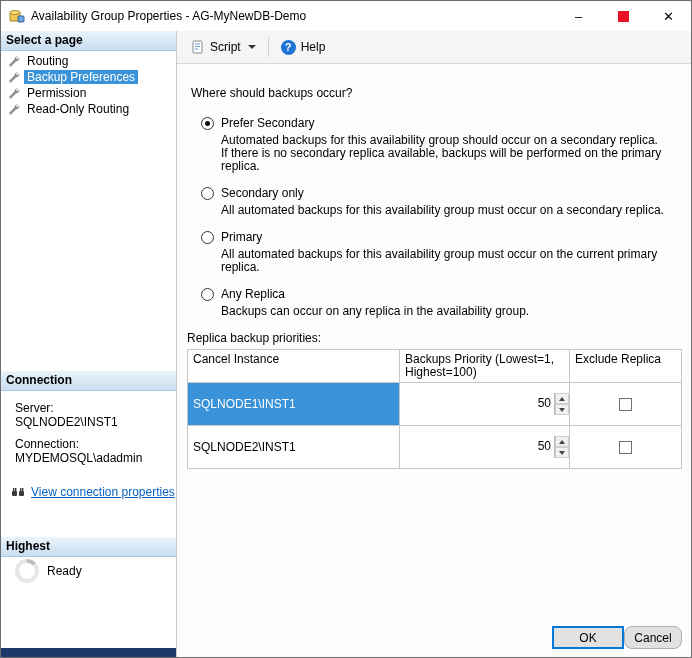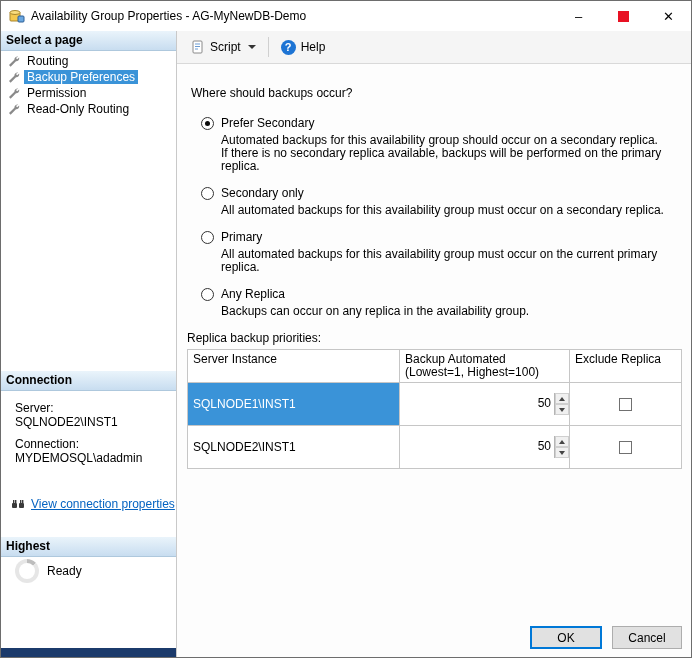--- a/index.html
+++ b/index.html
@@ -24,21 +24,21 @@
   .section-header { position:absolute; left:0; width:100%; height:20px; line-height:19px; padding-left:5px;
     font-weight:bold; background:linear-gradient(#eaf4fb,#c8ddf0); border-bottom:1px solid #aec8dd; }
   .pages { position:absolute; top:22px; left:0; width:100%; }
   .page-item { display:flex; align-items:center; height:16px; padding-left:6px; cursor:default; }
   .page-icon { width:13px; height:13px; margin-right:4px; flex:0 0 auto; }
   .page-label { padding:0 3px; white-space:nowrap; }
   .page-label.selected { background:var(--selection); color:#fff; }
   .conn-block { position:absolute; top:362px; left:14px; width:150px; line-height:14px; }
   .conn-label { margin-top:8px; }
   .conn-value { }
-  .link-row { position:absolute; top:466px; left:10px; display:flex; align-items:center; }
+  .link-row { position:absolute; top:454px; left:10px; display:flex; align-items:center; }
   .link-icon { width:15px; height:13px; margin-right:5px; }
   .link { color:var(--link); text-decoration:underline; cursor:pointer; }
   .ready-row { position:absolute; top:528px; left:14px; display:flex; align-items:center; }
   .spinner { width:24px; height:24px; border-radius:50%;
     background:conic-gradient(#bdbdbd 0 45deg, #e6e6e6 45deg 360deg); position:relative; margin-right:8px; }
   .spinner::after { content:""; position:absolute; inset:4px; border-radius:50%; background:#fff; }
   .bottom-strip { position:absolute; left:0; bottom:0; width:100%; height:9px; background:var(--strip); }
 
   
   .toolbar { height:33px; display:flex; align-items:center; padding-left:8px; background:#f5f5f5; border-bottom:1px solid #d9d9d9; flex:0 0 auto; }
@@ -71,25 +71,25 @@
   .numctl { display:flex; align-items:stretch; height:22px; }
   .numval { flex:1; text-align:right; padding:3px 3px 0 0; }
   .spinbox { width:15px; display:flex; flex-direction:column; border-left:1px solid #b5b5b5; }
   .spin-btn { flex:1; background:#f0f0f0; border:1px solid #cfcfcf; display:flex; align-items:center; justify-content:center; }
   .spin-up::after { content:""; width:0; height:0; border-left:3px solid transparent; border-right:3px solid transparent; border-bottom:4px solid #444; }
   .spin-down::after { content:""; width:0; height:0; border-left:3px solid transparent; border-right:3px solid transparent; border-top:4px solid #444; }
   td.exclude-cell { text-align:center; vertical-align:middle; }
   .checkbox { display:inline-block; width:13px; height:13px; border:1px solid #707070; background:#fff; vertical-align:middle; }
 
   
-  .footer { position:absolute; right:12px; bottom:8px; display:flex; gap:10px; }
+  .footer { position:absolute; right:12px; bottom:8px; display:flex; }
   .btn { width:72px; height:23px; background:#e1e1e1; border:1px solid #adadad; font-family:"Liberation Sans",sans-serif;
     font-size:12px; display:flex; align-items:center; justify-content:center; cursor:default; }
   .btn.default { border-color:var(--accent); box-shadow:inset 0 0 0 1px var(--accent); }
-  .btn.cancel { width:70px; }
+  .btn.cancel { width:58px;border-radius:8px; }
 </style>
 </head>
 <body>
 
 <div class="window">
 
   <div class="titlebar">
     <svg class="title-icon" viewBox="0 0 16 16">
       <rect x="1" y="4" width="10" height="9" rx="1" fill="#f4c84e" stroke="#a8852c"></rect>
       <ellipse cx="6" cy="4.5" rx="5" ry="2" fill="#fadd7e" stroke="#a8852c"></ellipse>
@@ -214,22 +214,22 @@
         <div class="priorities-label">Replica backup priorities:</div>
 
         <table class="grid">
           <colgroup>
               <col class="col-server">
               <col class="col-priority">
               <col class="col-exclude">
             </colgroup>
           <thead>
             <tr>
-              <th>Server Instance</th>
-              <th>Backup Automated (Lowest=1, Highest=100)</th>
+              <th>Cancel Instance</th>
+              <th>Backups Priority (Lowest=1, Highest=100)</th>
               <th>Exclude Replica</th>
             </tr>
           </thead>
           <tbody>
             <tr>
               <td class="server-cell selected">SQLNODE1\INST1</td>
               <td class="priority-cell">
                 <div class="numctl">
                   <span class="numval">50</span>
                   <span class="spinbox">

